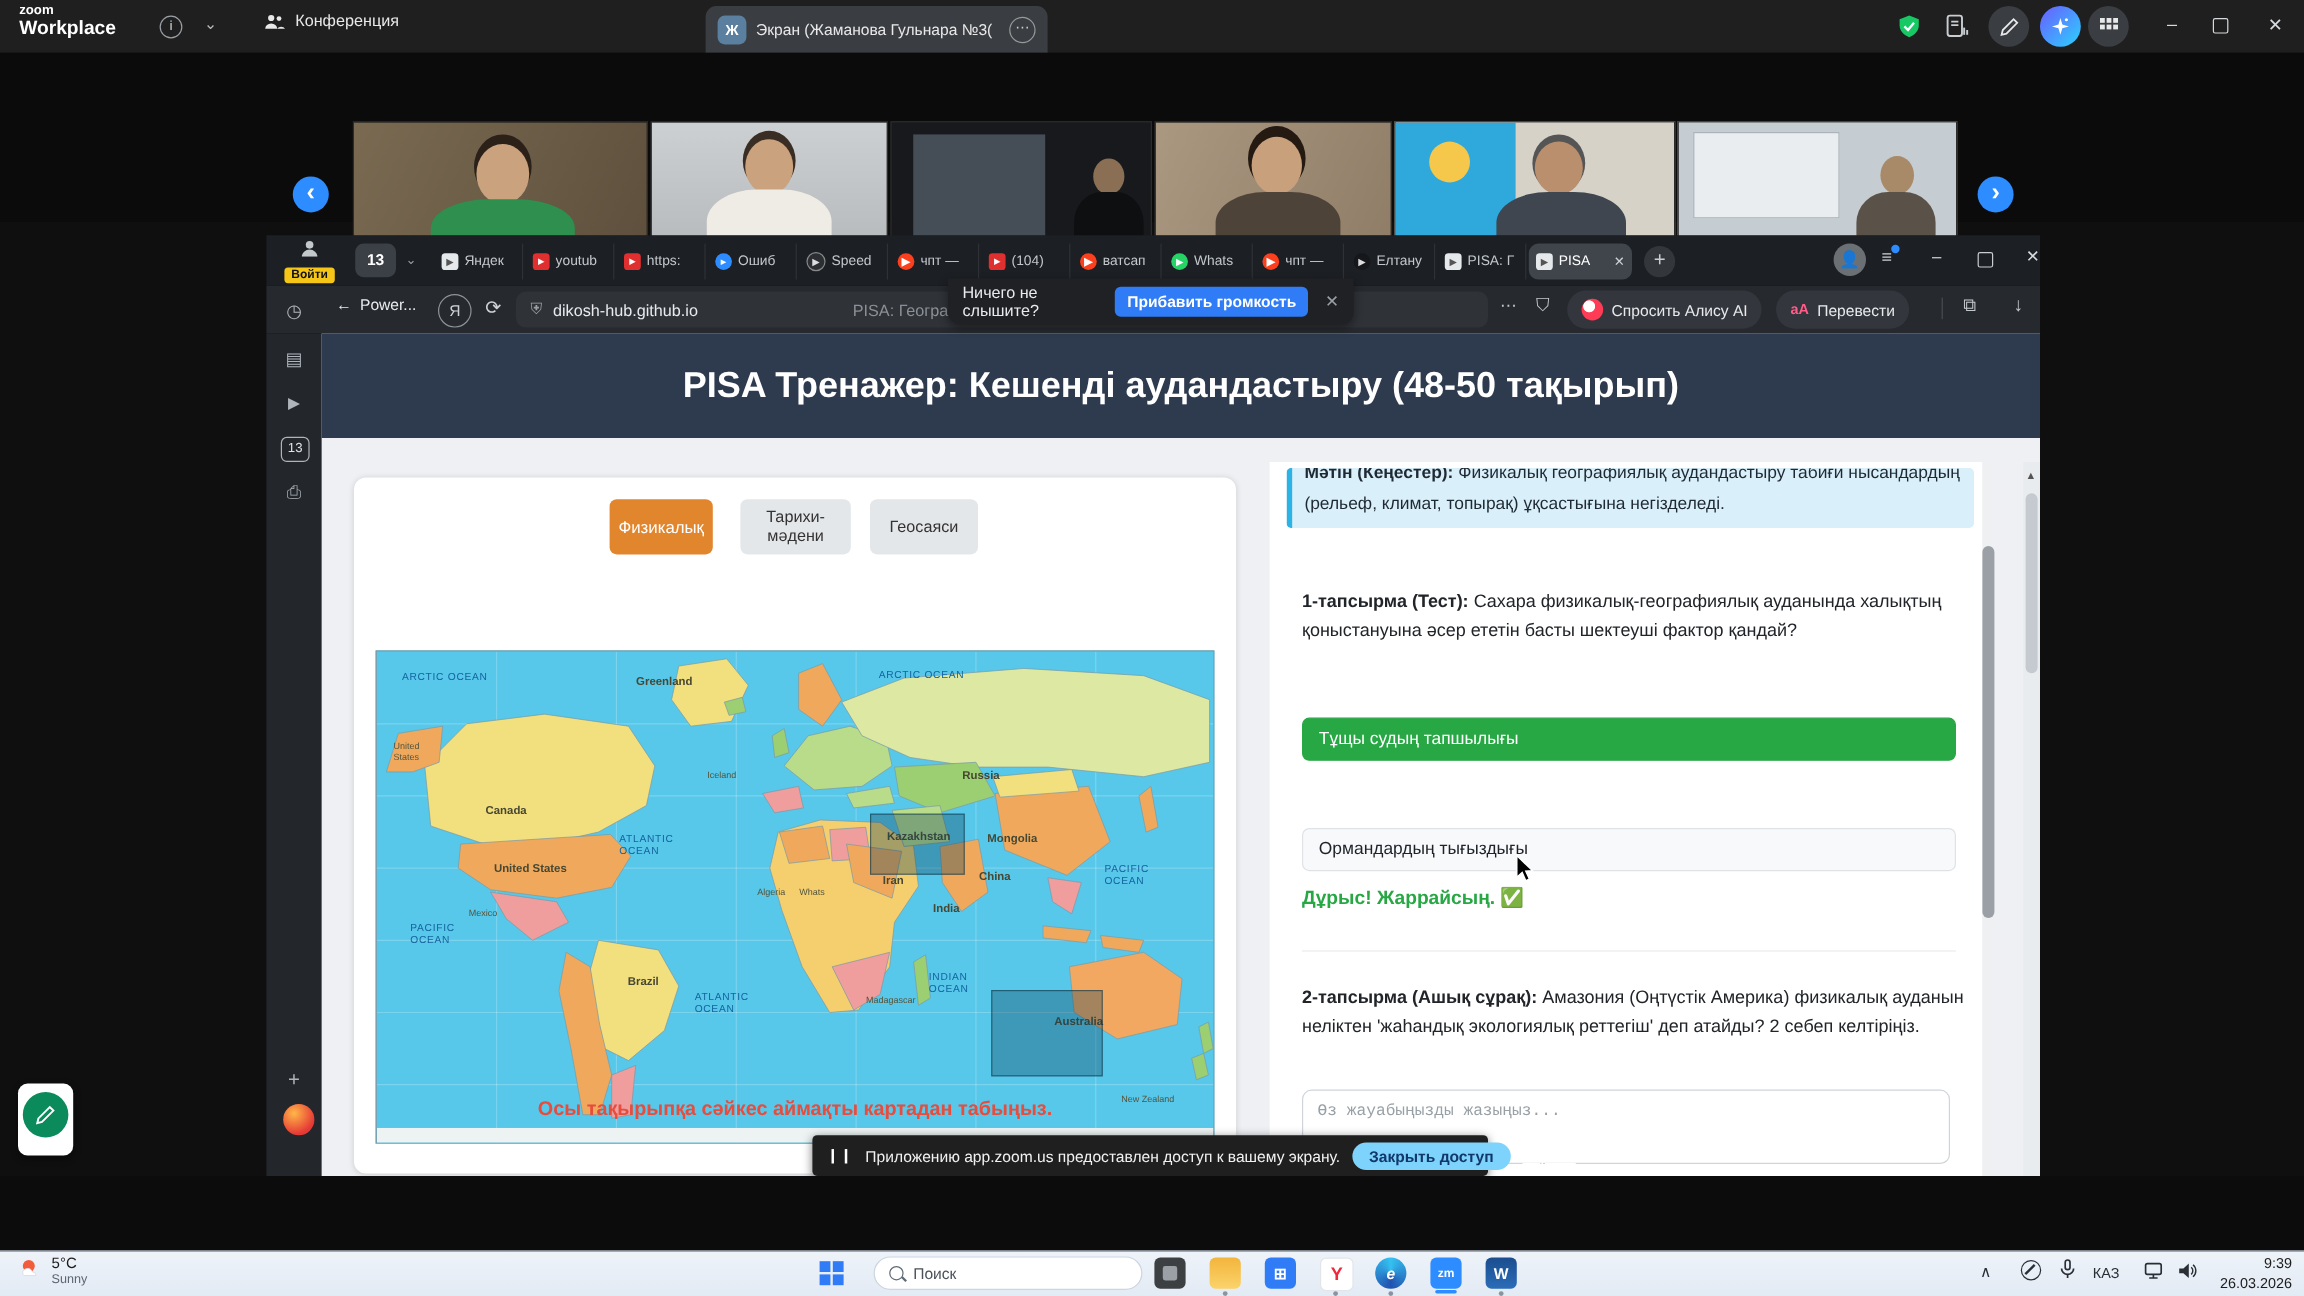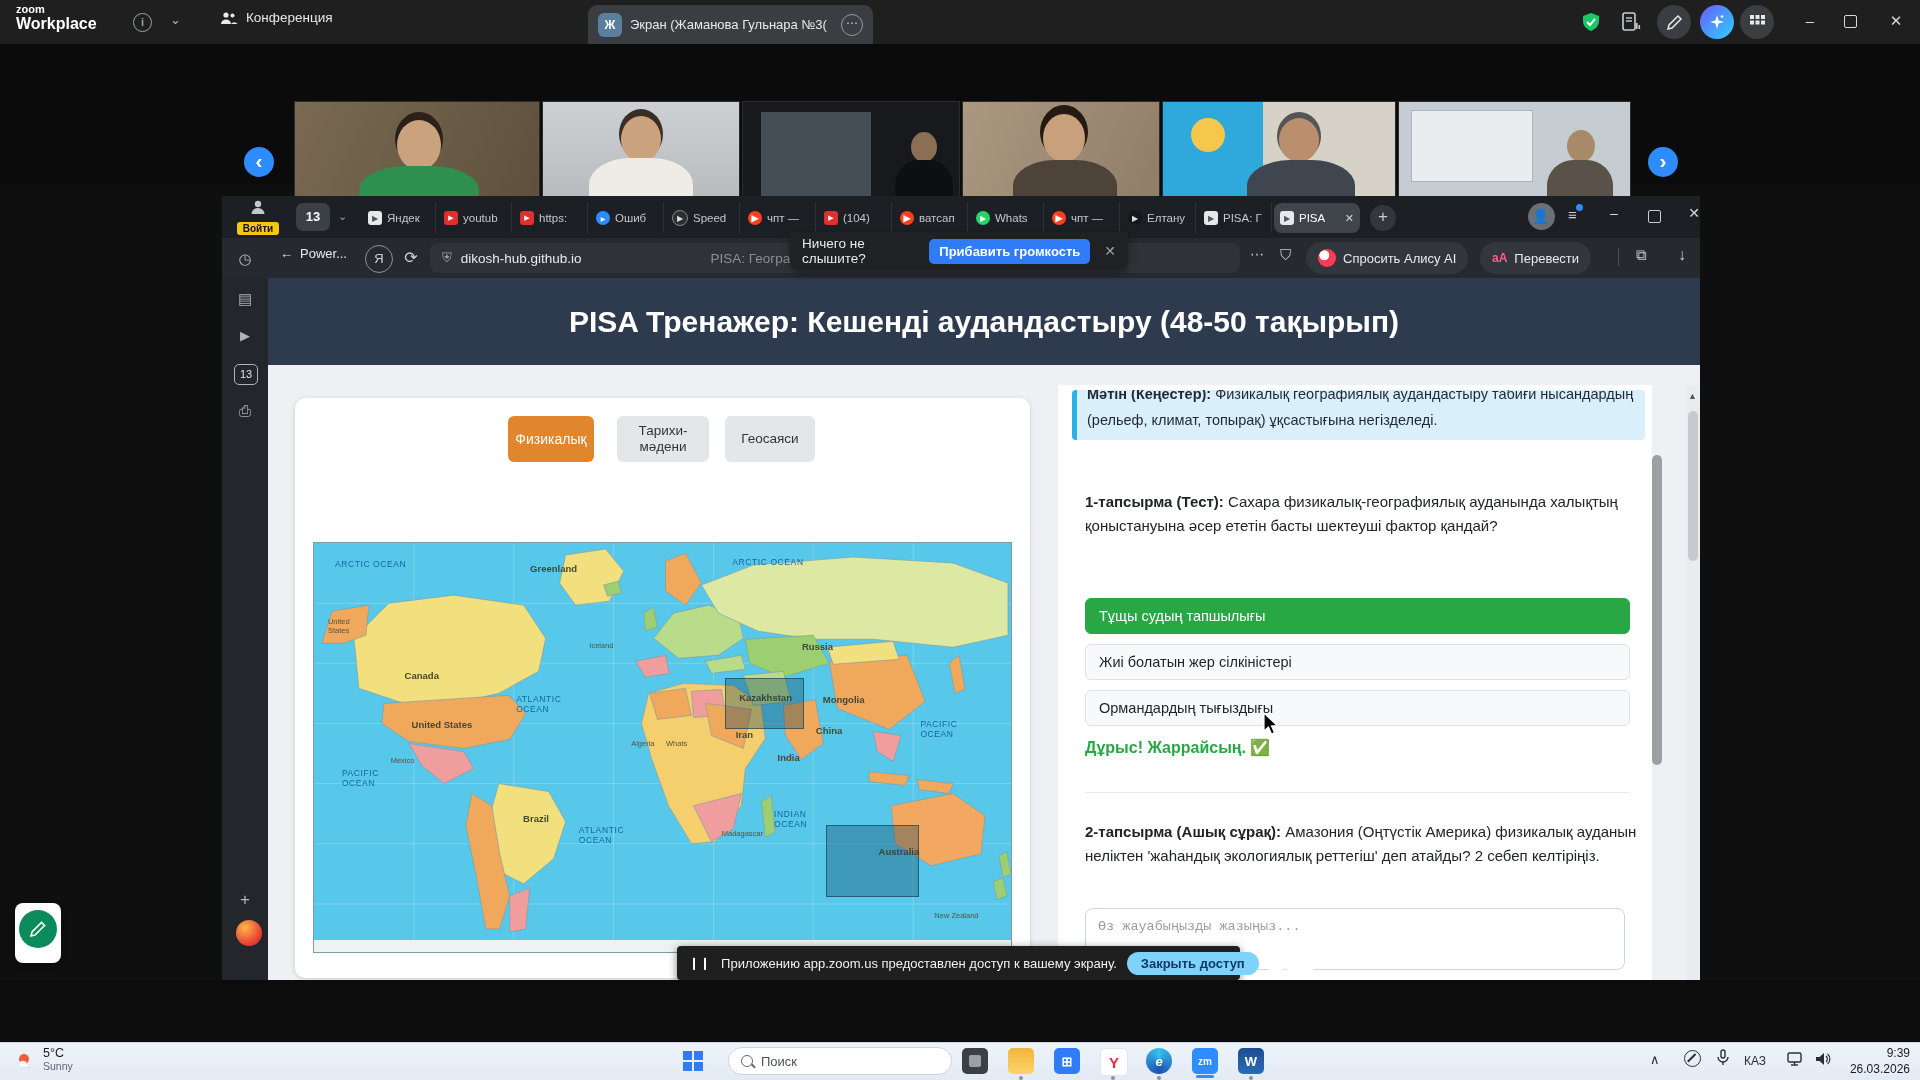--- a/index.html
+++ b/index.html
@@ -134,21 +134,21 @@
   .sharebar .pause{color:#fff;font-size:12px;letter-spacing:1px;}
   .sharebar .txt{color:#f1f1f1;font-size:13px;white-space:nowrap;}
   .sharebar .stop{background:#7dd3fc;color:#12386b;font-weight:700;font-size:13px;border-radius:15px;
     padding:4px 14px;white-space:nowrap;}
   .sharebar .hide{color:#fff;font-size:13px;text-decoration:underline;}
   
   .ztoolbar{left:0;top:980px;width:1920px;height:62px;background:#0c0c0c;}
   
   .taskbar{left:0;top:1042px;width:1920px;height:38px;background:linear-gradient(#eef3f9,#e2eaf4);
     border-top:1px solid #c9d4e0;}
-  .weather{left:14px;top:1046px;display:flex;align-items:flex-end;gap:7px;}
+  .weather{left:14px;top:1046px;display:flex;align-items:flex-start;gap:7px;}
   .weather .t{font-size:12.5px;color:#1c1c1c;line-height:1.15;}
   .weather .s{font-size:10.5px;color:#5c6570;line-height:1.15;}
   .search{left:728px;top:1047px;width:224px;height:28px;background:#fff;border:1px solid #ccd5e0;
     border-radius:14px;display:flex;align-items:center;gap:8px;padding:0 12px;box-sizing:border-box;}
   .search .mag{width:10px;height:10px;border:1.6px solid #5f6a75;border-radius:50%;position:relative;}
   .search .mag:after{content:"";position:absolute;left:9px;top:9px;width:5px;height:1.6px;background:#5f6a75;
     transform:rotate(45deg);}
   .search .txt{font-size:13px;color:#4a525c;}
   .tk-ico{top:1048px;width:26px;height:26px;border-radius:5px;display:flex;align-items:center;
     justify-content:center;font-weight:700;color:#fff;}
@@ -541,30 +541,30 @@
 OCEAN</span>
         <span class="map-lab ocean" style="left: 38%; top: 69%;">ATLANTIC
 OCEAN</span>
         <span class="map-lab country sm" style="left: 58.5%; top: 70%;">Madagascar</span>
         <span class="map-lab country" style="left: 81%; top: 74%;">Australia</span>
         <span class="map-lab country sm" style="left: 89%; top: 90%;">New Zealand</span>
       </div>
     <div class="hl" style="left:59%;top:33%;width:11%;height:12%;"></div>
     <div class="hl" style="left:73.5%;top:69%;width:13%;height:17%;"></div>
   </div>
+  <div class="abs caption">Осы тақырыпқа сәйкес аймақты картадан табыңыз.</div>
 
   <div class="abs rpanel"></div>
   <div class="abs notebox">
     <div class="inner"><b>Мәтін (Кеңестер):</b><span> Физикалық географиялық аудандастыру табиғи нысандардың (рельеф, климат, топырақ) ұқсастығына негізделеді.</span></div>
   </div>
   <div class="abs qtext" style="left:1085px;top:490px;width:548px;">
     <b>1-тапсырма (Тест):</b><span> Сахара физикалық-географиялық ауданында халықтың қоныстануына әсер ететін басты шектеуші фактор қандай?</span>
   </div>
   <div class="abs opt selected" style="top:598px;">Тұщы судың тапшылығы</div>
-  <div class="abs opt" style="top:644px;">Жиі болатын жер сілкіністері</div>
   <div class="abs opt" style="top:690px;">Ормандардың тығыздығы</div>
   <div class="abs feedback">
     <span>Дұрыс! Жаррайсың.</span>
     <span>✅</span>
   </div>
   <div class="abs divider"></div>
   <div class="abs qtext" style="left:1085px;top:820px;width:555px;">
     <b>2-тапсырма (Ашық сұрақ):</b><span> Амазония (Оңтүстік Америка) физикалық ауданын неліктен 'жаһандық экологиялық реттегіш' деп атайды? 2 себеп келтіріңіз.</span>
   </div>
   <textarea class="abs answer-ta" placeholder="Өз жауабыңызды жазыңыз..." style=""></textarea>

